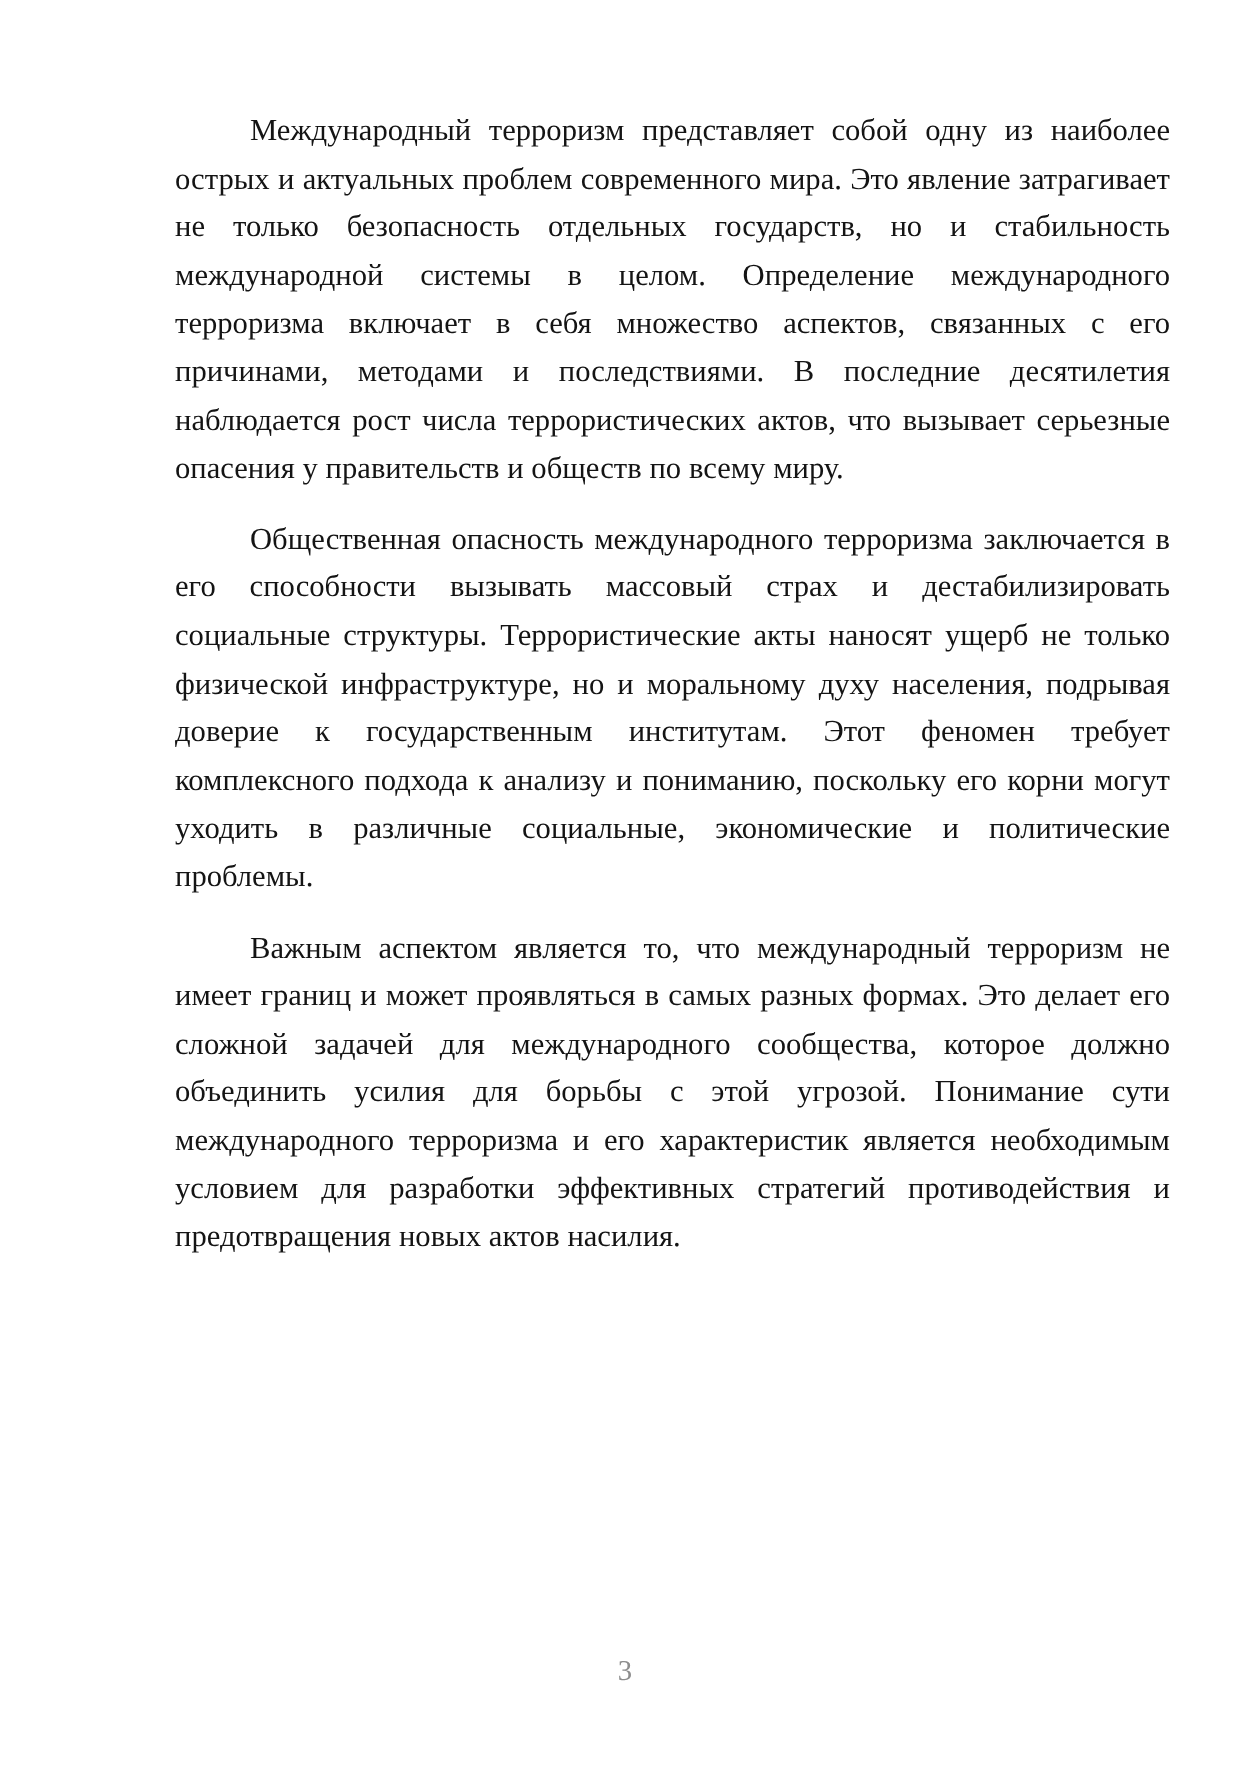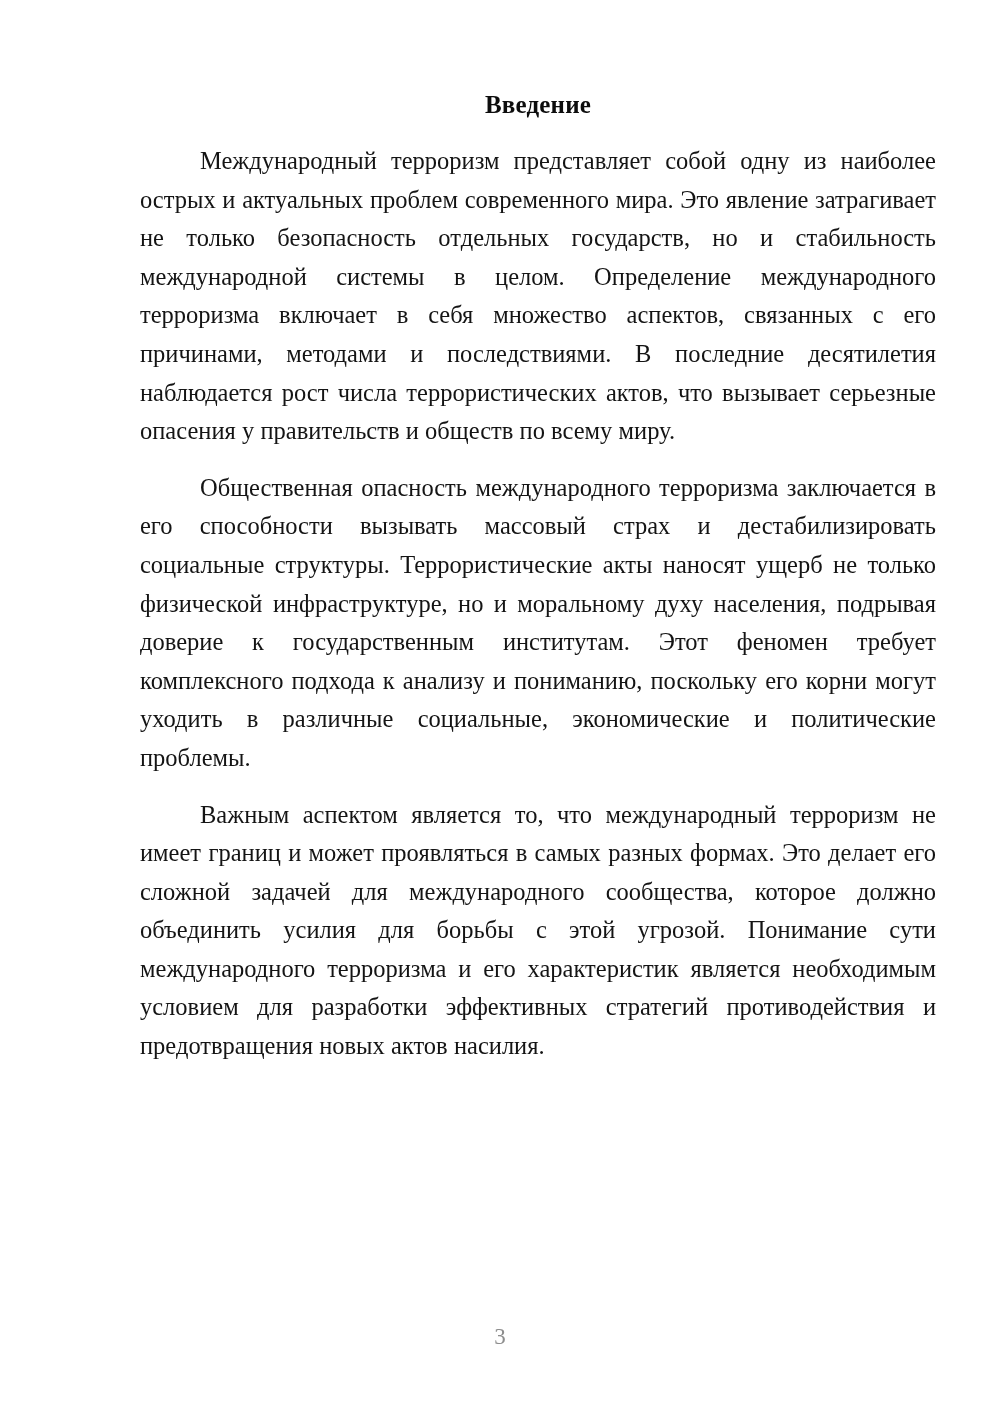--- a/index.html
+++ b/index.html
@@ -70,21 +70,20 @@
     color: #8d8d8d;
   }
 </style>
 </head>
 <body>
 
 <div class="page">
 
   <div class="content">
 
-    <h1 class="doc-title">Введение</h1>
 
     <p class="doc-paragraph">Международный терроризм представляет собой одну из наиболее острых и актуальных проблем современного мира. Это явление затрагивает не только безопасность отдельных государств, но и стабильность международной системы в целом. Определение международного терроризма включает в себя множество аспектов, связанных с его причинами, методами и последствиями. В последние десятилетия наблюдается рост числа террористических актов, что вызывает серьезные опасения у правительств и обществ по всему миру.</p>
 
     <p class="doc-paragraph">Общественная опасность международного терроризма заключается в его способности вызывать массовый страх и дестабилизировать социальные структуры. Террористические акты наносят ущерб не только физической инфраструктуре, но и моральному духу населения, подрывая доверие к государственным институтам. Этот феномен требует комплексного подхода к анализу и пониманию, поскольку его корни могут уходить в различные социальные, экономические и политические проблемы.</p>
 
     <p class="doc-paragraph">Важным аспектом является то, что международный терроризм не имеет границ и может проявляться в самых разных формах. Это делает его сложной задачей для международного сообщества, которое должно объединить усилия для борьбы с этой угрозой. Понимание сути международного терроризма и его характеристик является необходимым условием для разработки эффективных стратегий противодействия и предотвращения новых актов насилия.</p>
 
   </div>
 
   <div class="page-number">3</div>

